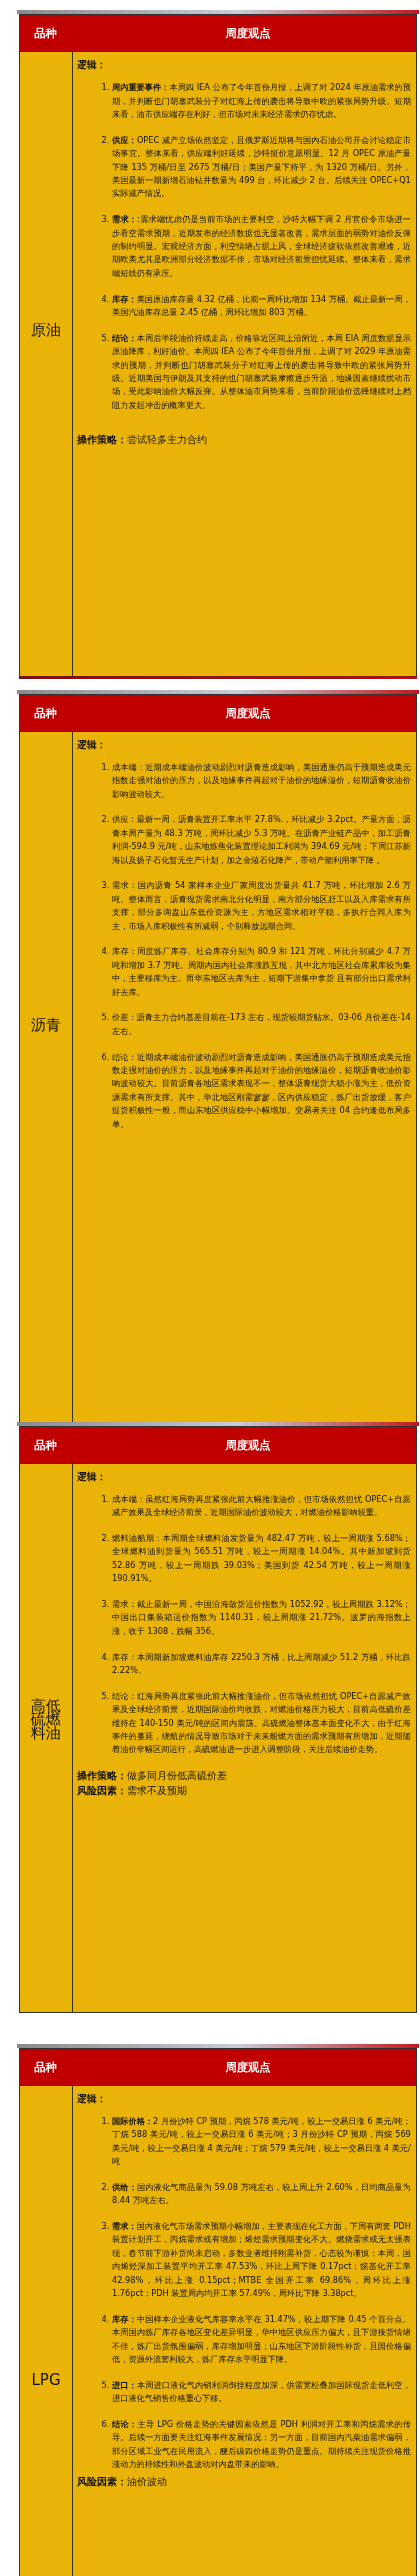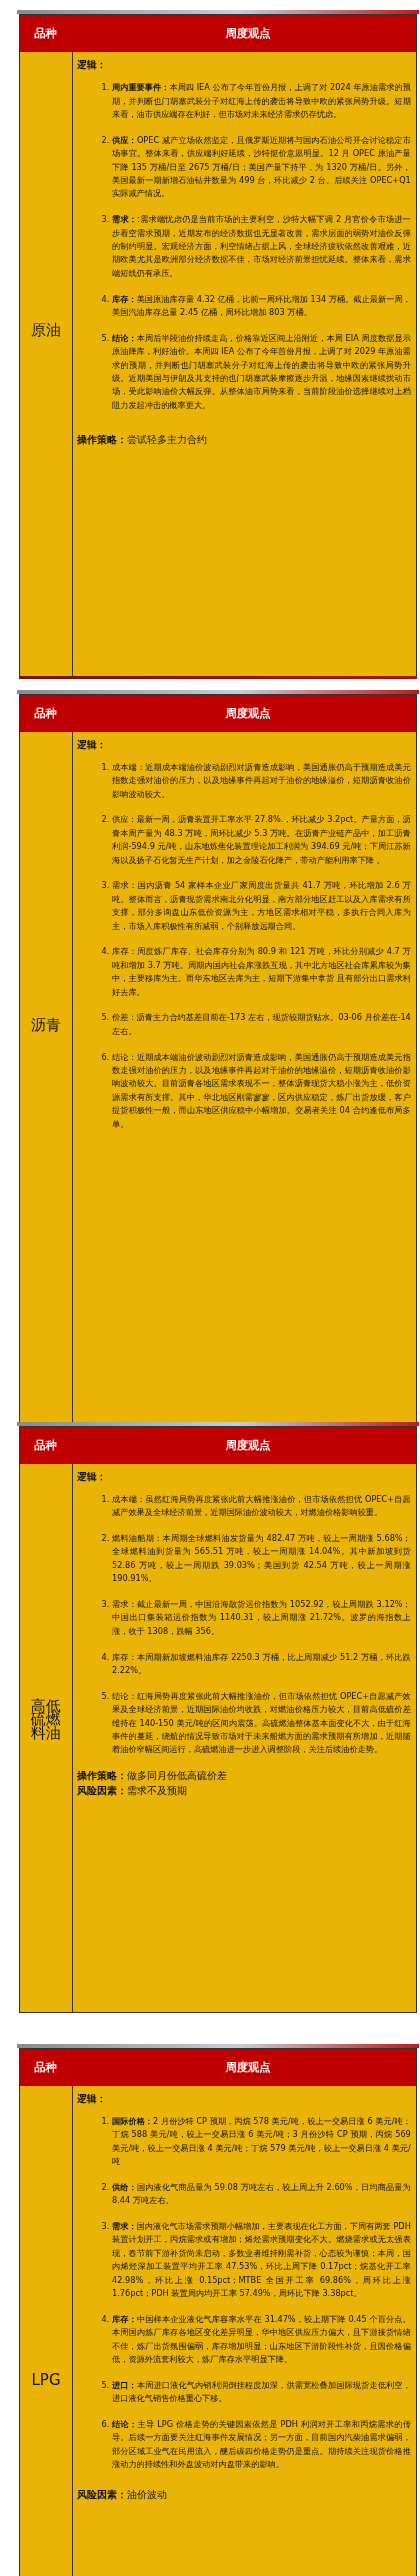--- a/index.html
+++ b/index.html
@@ -120,21 +120,21 @@
     <div class="vline"></div>
     <div class="product" style="top:325px;">LPG</div>
     <div class="body">
       <div class="logic">逻辑：</div>
       <ol>
         <li><span class="lbl">国际价格：</span><span>2 月份沙特 CP 预期，丙烷 578 美元/吨，较上一交易日涨 6 美元/吨；丁烷 588 美元/吨，较上一交易日涨 6 美元/吨；3 月份沙特 CP 预期，丙烷 569 美元/吨，较上一交易日涨 4 美元/吨；丁烷 579 美元/吨，较上一交易日涨 4 美元/吨</span></li>
         <li><span class="lbl">供给：</span><span>国内液化气商品量为 59.08 万吨左右，较上周上升 2.60%，日均商品量为 8.44 万吨左右。</span></li>
         <li><span class="lbl">需求：</span><span>国内液化气市场需求预期小幅增加，主要表现在化工方面，下周有两套 PDH 装置计划开工，丙烷需求或有增加；烯烃需求预期变化不大。燃烧需求或无太强表现，春节前下游补货尚未启动，多数业者维持刚需补货，心态较为谨慎；本周，国内烯烃深加工装置平均开工率 47.53%，环比上周下降 0.17pct；烷基化开工率 42.98%，环比上涨 0.15pct；MTBE 全国开工率 69.86%，周环比上涨 1.76pct；PDH 装置周内均开工率 57.49%，周环比下降 3.38pct。</span></li>
         <li><span class="lbl">库存：</span><span>中国样本企业液化气库容率水平在 31.47%，较上期下降 0.45 个百分点。本周国内炼厂库存各地区变化差异明显，华中地区供应压力偏大，且下游接货情绪不佳，炼厂出货氛围偏弱，库存增加明显；山东地区下游阶段性补货，且因价格偏低，资源外流套利较大，炼厂库存水平明显下降。</span></li>
         <li><span class="lbl">进口：</span><span>本周进口液化气内销利润倒挂程度加深，供需宽松叠加国际现货走低利空，进口液化气销售价格重心下移。</span></li>
-        <li style="margin-bottom:16px;"><span class="lbl">结论：</span><span>主导 LPG 价格走势的关键因素依然是 PDH 利润对开工率和丙烷需求的传导。后续一方面要关注红海事件发展情况；另一方面，目前国内汽柴油需求偏弱，部分区域工业气在民用流入，醚后碳四价格走势仍是重点。期持续关注现货价格推涨动力的持续性和外盘波动对内盘带来的影响。</span></li>
+        <li style="margin-bottom:3px;"><span class="lbl">结论：</span><span>主导 LPG 价格走势的关键因素依然是 PDH 利润对开工率和丙烷需求的传导。后续一方面要关注红海事件发展情况；另一方面，目前国内汽柴油需求偏弱，部分区域工业气在民用流入，醚后碳四价格走势仍是重点。期持续关注现货价格推涨动力的持续性和外盘波动对内盘带来的影响。</span></li>
       </ol>
       <div class="strategy">
         <div><b>风险因素：</b><span>油价波动</span></div>
       </div>
     </div>
 
   </div>
 </div>
 
 

